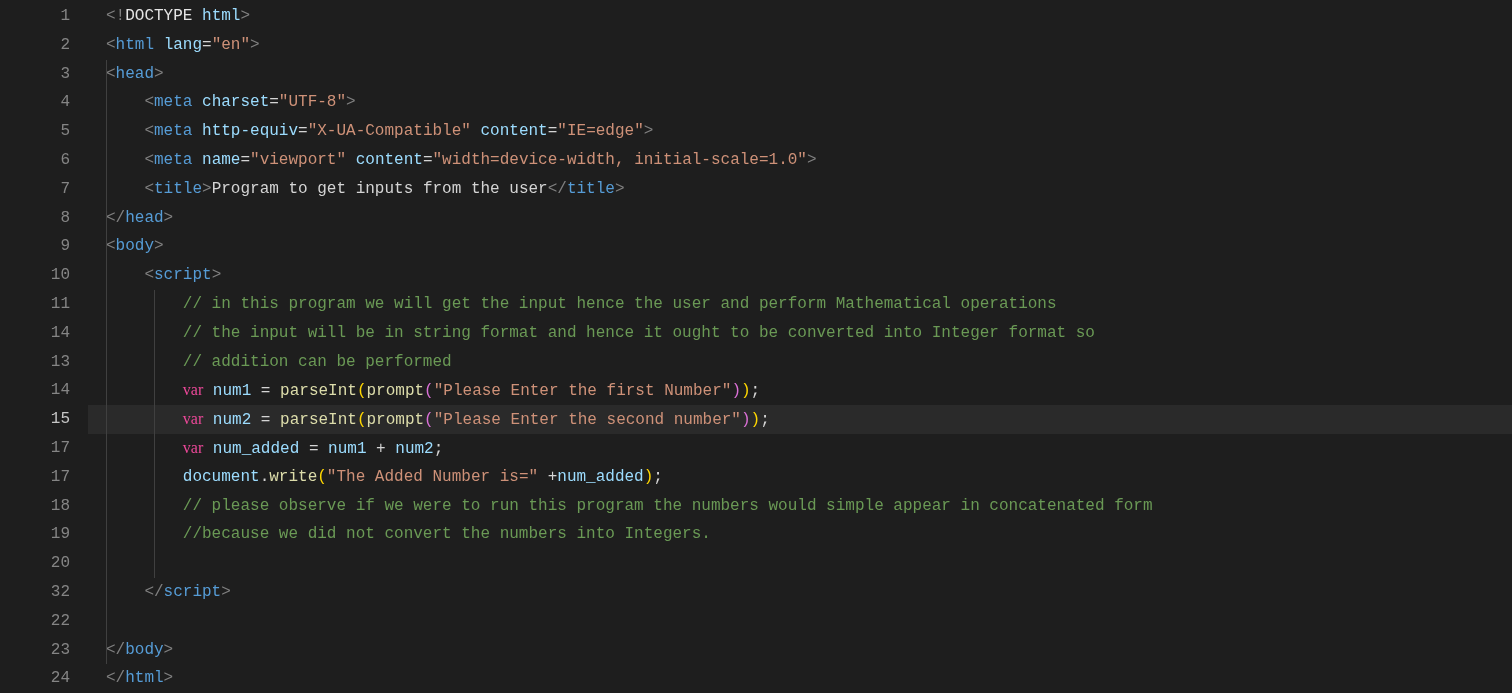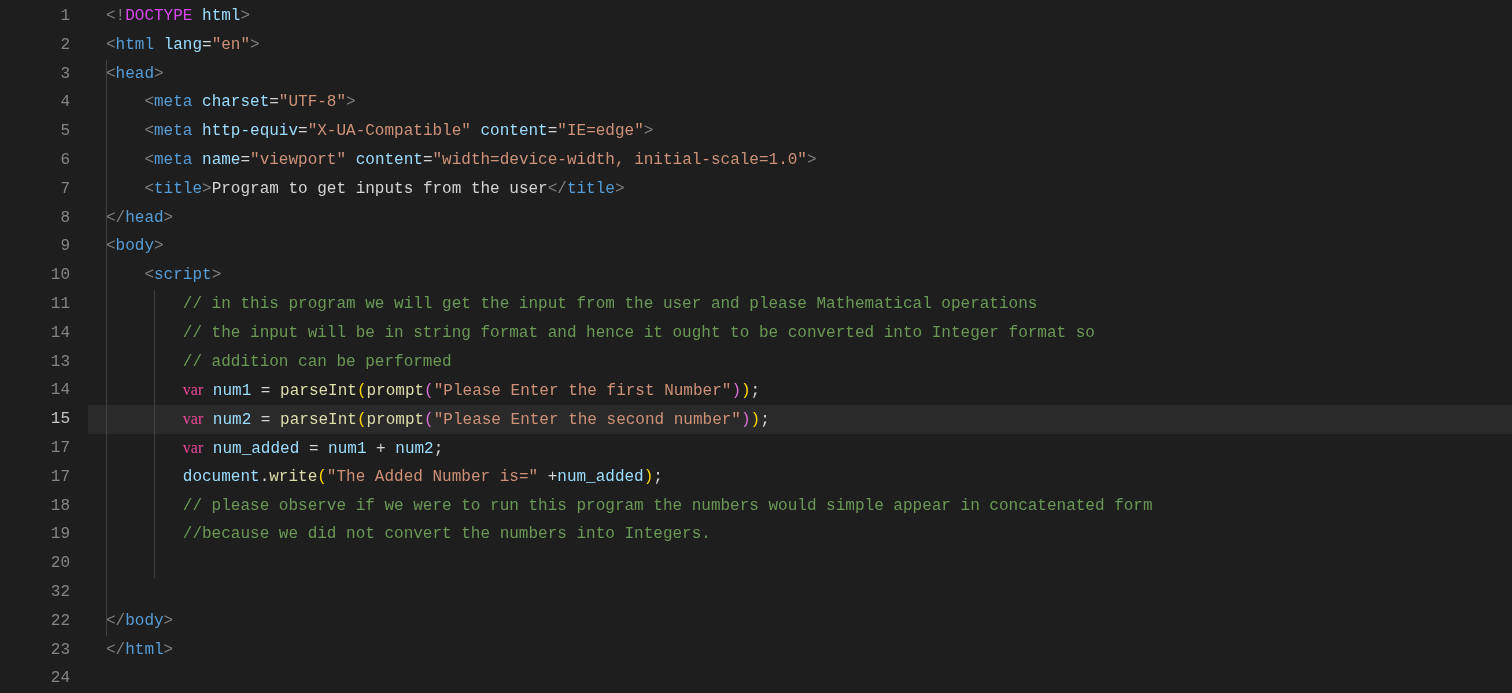--- a/index.html
+++ b/index.html
@@ -54,21 +54,21 @@
   .brkt-y{ color: #ffd700; }
   .brkt-p{ color: #da70d6; }
   .tag   { color: #569cd6; }
   .attr  { color: #9cdcfe; }
   .str   { color: #ce9178; }
   .kw    { color: #ec4899; font-family: Liberation Serif, serif; }
   .var   { color: #9cdcfe; text-align: center; }
   .fn    { color: #dcdcaa; }
   .comm  { color: #6a9955; }
   .txt   { color: #d4d4d4; }
-  .doctype-kw { color: #d946ef; }
+  .doctype-kw { color: #e5e5e5; }
 </style>
 </head>
 <body>
 
 <div class="editor">
   <div class="gutter">
     <div class="ln">1</div>
     <div class="ln">2</div>
     <div class="ln">3</div>
     <div class="ln">4</div>
@@ -109,40 +109,41 @@
     <div class="line"><span class="indent-guide ig1"></span>    <span class="pun">&lt;</span><span class="tag">meta</span><span> </span><span class="attr">name</span><span class="txt">=</span><span class="str">"viewport"</span><span> </span><span class="attr">content</span><span class="txt">=</span><span class="str">"width=device-width, initial-scale=1.0"</span><span class="pun">&gt;</span></div>
 
     <div class="line"><span class="indent-guide ig1"></span>    <span class="pun">&lt;</span><span class="tag">title</span><span class="pun">&gt;</span><span class="txt">Program to get inputs from the user</span><span class="pun">&lt;/</span><span class="tag">title</span><span class="pun">&gt;</span></div>
 
     <div class="line"><span class="indent-guide ig1"></span><span class="pun">&lt;/</span><span class="tag">head</span><span class="pun">&gt;</span></div>
 
     <div class="line"><span class="indent-guide ig1"></span><span class="pun">&lt;</span><span class="tag">body</span><span class="pun">&gt;</span></div>
 
     <div class="line"><span class="indent-guide ig1"></span>    <span class="pun">&lt;</span><span class="tag">script</span><span class="pun">&gt;</span></div>
 
-    <div class="line"><span class="indent-guide ig1"></span><span class="indent-guide ig2"></span>        <span class="comm">// in this program we will get the input from the user and please Mathematical operations</span></div>
+    <div class="line"><span class="indent-guide ig1"></span><span class="indent-guide ig2"></span>        <span class="comm">// in this program we will get the input hence the user and perform Mathematical operations</span></div>
 
     <div class="line"><span class="indent-guide ig1"></span><span class="indent-guide ig2"></span>        <span class="comm">// the input will be in string format and hence it ought to be converted into Integer format so</span></div>
 
     <div class="line"><span class="indent-guide ig1"></span><span class="indent-guide ig2"></span>        <span class="comm">// addition can be performed</span></div>
 
     <div class="line"><span class="indent-guide ig1"></span><span class="indent-guide ig2"></span>        <span class="kw">var</span><span> </span><span class="var">num1</span><span class="txt"> = </span><span class="fn">parseInt</span><span class="brkt-y">(</span><span class="fn">prompt</span><span class="brkt-p">(</span><span class="str">"Please Enter the first Number"</span><span class="brkt-p">)</span><span class="brkt-y">)</span><span class="txt">;</span></div>
 
     <div class="line active"><span class="indent-guide ig1"></span><span class="indent-guide ig2"></span>        <span class="kw">var</span><span> </span><span class="var">num2</span><span class="txt"> = </span><span class="fn">parseInt</span><span class="brkt-y">(</span><span class="fn">prompt</span><span class="brkt-p">(</span><span class="str">"Please Enter the second number"</span><span class="brkt-p">)</span><span class="brkt-y">)</span><span class="txt">;</span></div>
 
     <div class="line"><span class="indent-guide ig1"></span><span class="indent-guide ig2"></span>        <span class="kw">var</span><span> </span><span class="var">num_added</span><span class="txt"> = </span><span class="var">num1</span><span class="txt"> + </span><span class="var">num2</span><span class="txt">;</span></div>
 
     <div class="line"><span class="indent-guide ig1"></span><span class="indent-guide ig2"></span>        <span class="var">document</span><span class="txt">.</span><span class="fn">write</span><span class="brkt-y">(</span><span class="str">"The Added Number is="</span><span class="txt"> +</span><span class="var">num_added</span><span class="brkt-y">)</span><span class="txt">;</span></div>
 
     <div class="line"><span class="indent-guide ig1"></span><span class="indent-guide ig2"></span>        <span class="comm">// please observe if we were to run this program the numbers would simple appear in concatenated form</span></div>
 
     <div class="line"><span class="indent-guide ig1"></span><span class="indent-guide ig2"></span>        <span class="comm">//because we did not convert the numbers into Integers.</span></div>
 
     <div class="line"><span class="indent-guide ig1"></span><span class="indent-guide ig2"></span>        </div>
 
+    <div class="line"><span class="indent-guide ig1"></span>    <span class="pun">&lt;/</span><span class="tag">script</span><span class="pun">&gt;</span></div>
 
     <div class="line"><span class="indent-guide ig1"></span>    </div>
 
     <div class="line"><span class="indent-guide ig1"></span><span class="pun">&lt;/</span><span class="tag">body</span><span class="pun">&gt;</span></div>
 
     <div class="line"><span class="pun">&lt;/</span><span class="tag">html</span><span class="pun">&gt;</span></div>
 
   </div>
 </div>
 

